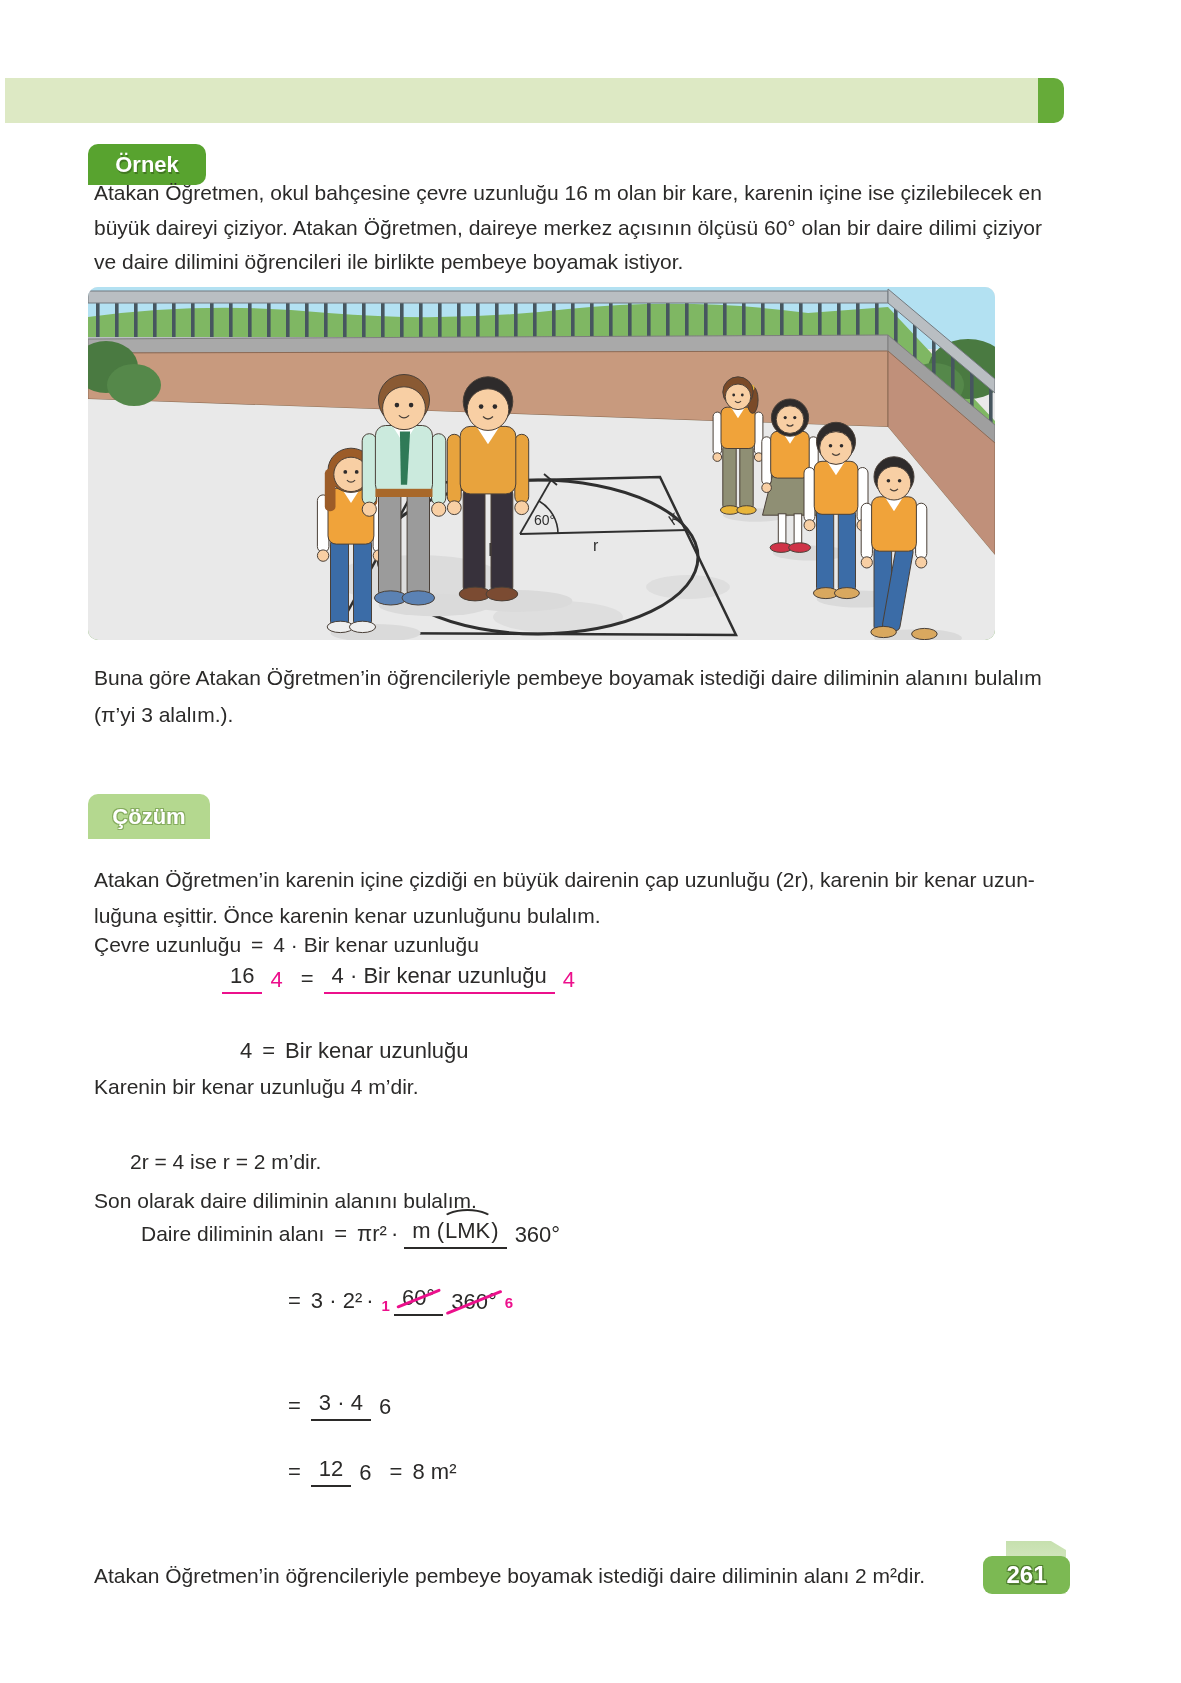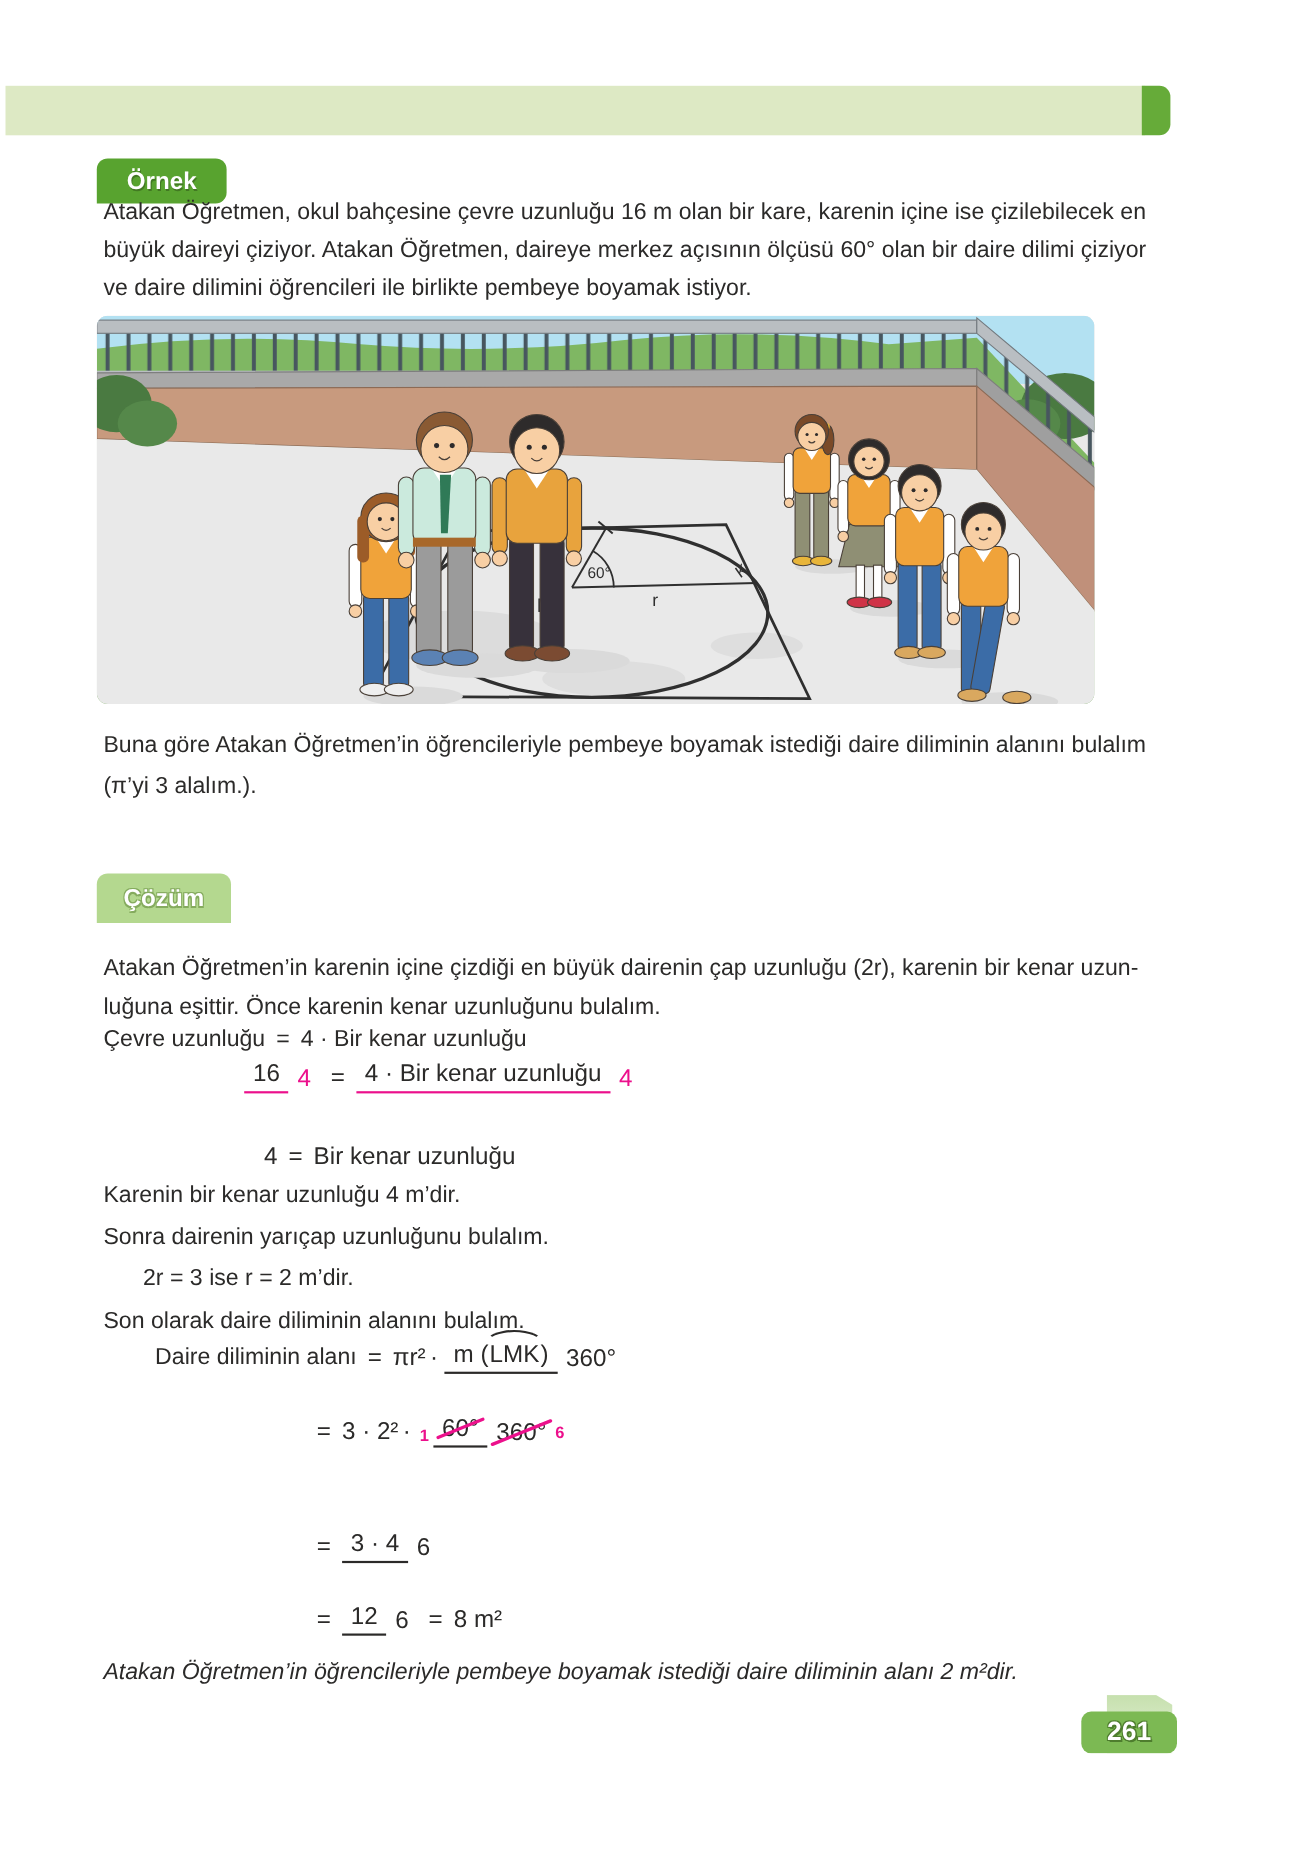--- a/index.html
+++ b/index.html
@@ -295,22 +295,21 @@
 
   <div class="eq" style="left:240px;top:1038px;">
     <span>4</span>
     <span class="gap"></span>
       <span>=</span>
     <span class="gap"></span>
       <span>Bir kenar uzunluğu</span>
   </div>
 
   <div class="t" style="left:94px;top:1075px;">Karenin bir kenar uzunluğu 4 m’dir.</div>
-  <div class="t" style="left:94px;top:1113px;">Sonra dairenin yarıçap uzunluğunu bulalım.</div>
-  <div class="t" style="left:130px;top:1150px;">2r = 3 ise r = 2 m’dir.</div>
+  <div class="t" style="left:130px;top:1150px;">2r = 4 ise r = 2 m’dir.</div>
   <div class="t" style="left:94px;top:1189px;">Son olarak daire diliminin alanını bulalım.</div>
 
   <div class="eq" style="left:94px;top:1218px;">
     <span style="font-size:21px;margin-left:47px;">Daire diliminin alanı</span>
     <span class="gap"></span>
       <span>=</span>
     <span class="gap"></span>
       <span>πr²</span>
     <span style="display:inline-block;width:4px;"></span>
     <span>·</span>
@@ -351,18 +350,18 @@
     <span class="frac bar-black">
       <span class="num">12</span>
       <span class="den">6</span>
     </span>
     <span class="gap"></span>
       <span>=</span>
     <span class="gap"></span>
       <span>8 m²</span>
   </div>
 
-  <div class="t" style="left:94px;top:1508px;font-style:italic;">Atakan Öğretmen’in öğrencileriyle pembeye boyamak istediği daire diliminin alanı 2 m²dir.</div>
+  <div class="t" style="left:94px;top:1564px;">Atakan Öğretmen’in öğrencileriyle pembeye boyamak istediği daire diliminin alanı 2 m²dir.</div>
 
   <div class="ribbon"></div>
   <div class="page-badge">261</div>
 
 </div>
 
 </body></html>

